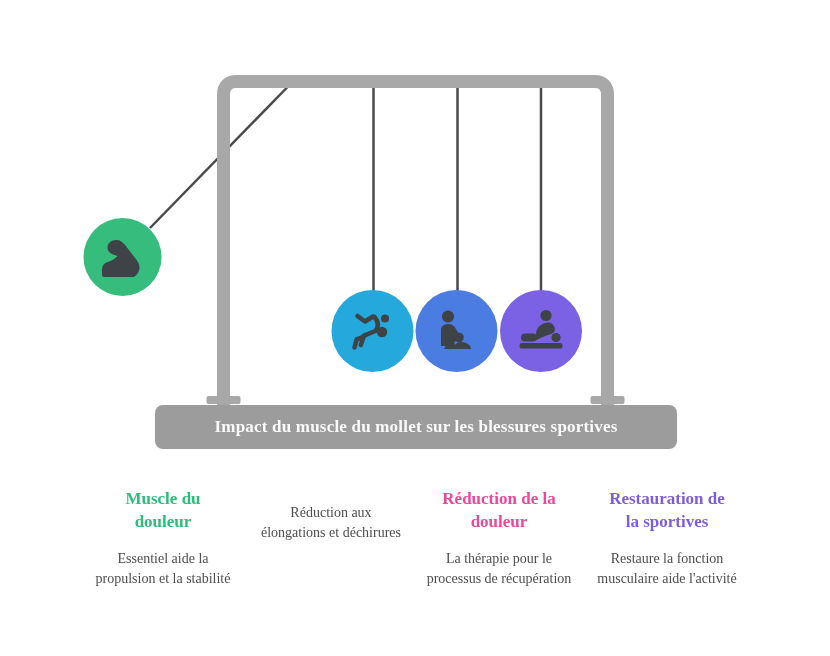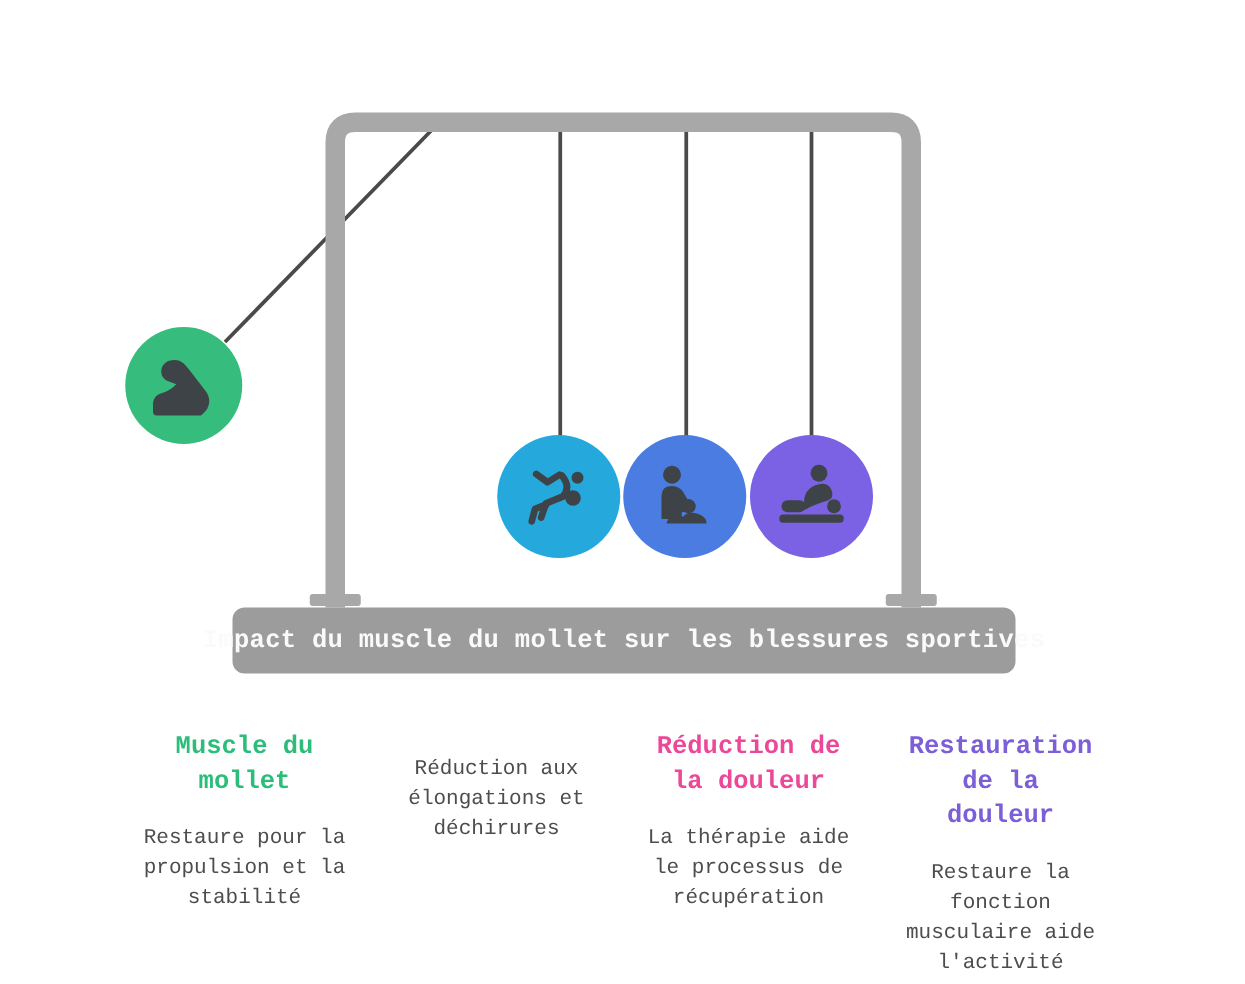--- a/index.html
+++ b/index.html
@@ -1,20 +1,20 @@
 <!DOCTYPE html>
 <html><head>
 <meta charset="utf-8">
 <style>
   html,body{margin:0;padding:0;background:#ffffff;}
   #canvas{
     position:relative;
     width:830px;height:656px;
     background:#ffffff;
-    font-family:Liberation Mono, monospace;
+    font-family:Liberation Serif, serif;
     overflow:hidden;
   }
   #cradle-svg{position:absolute;left:0;top:0;}
   #banner{
     position:absolute;left:155px;top:405px;width:522px;height:44px;
     border-radius:8px;
     display:flex;align-items:center;justify-content:center;
     font-size:17px;font-weight:bold;letter-spacing:.2px;
     white-space:nowrap;
   }
@@ -93,29 +93,29 @@
         <circle cx="39" cy="30.5" r="4.6"></circle>
         <rect x="2.5" y="36" width="43" height="5.5" rx="2.6"></rect>
       </g>
     </g>
   </svg>
 
   <div id="banner" style="background-color: rgb(156, 156, 156); color: rgb(250, 250, 250);">Impact du muscle du mollet sur les blessures sportives</div>
 
   <div id="legend">
     <div class="legend-col">
-      <div class="legend-title" style="color: rgb(45, 189, 123);">Muscle du mollet</div>
-      <div class="legend-desc">Restaure pour la propulsion et la stabilité</div>
+      <div class="legend-title" style="color: rgb(45, 189, 123);">Muscle du douleur</div>
+      <div class="legend-desc">Essentiel aide la propulsion et la stabilité</div>
     </div>
     <div class="legend-col">
       <div class="legend-desc">Réduction aux élongations et déchirures</div>
     </div>
     <div class="legend-col">
       <div class="legend-title" style="color: #ec4899;">Réduction de la douleur</div>
-      <div class="legend-desc">La thérapie aide le processus de récupération</div>
+      <div class="legend-desc">La thérapie pour le processus de récupération</div>
     </div>
     <div class="legend-col">
-      <div class="legend-title" style="color: rgb(124, 94, 217);">Restauration de la douleur</div>
+      <div class="legend-title" style="color: rgb(124, 94, 217);">Restauration de la sportives</div>
       <div class="legend-desc">Restaure la fonction musculaire aide l'activité</div>
     </div>
   </div>
 
 </div>
 
 </body></html>

